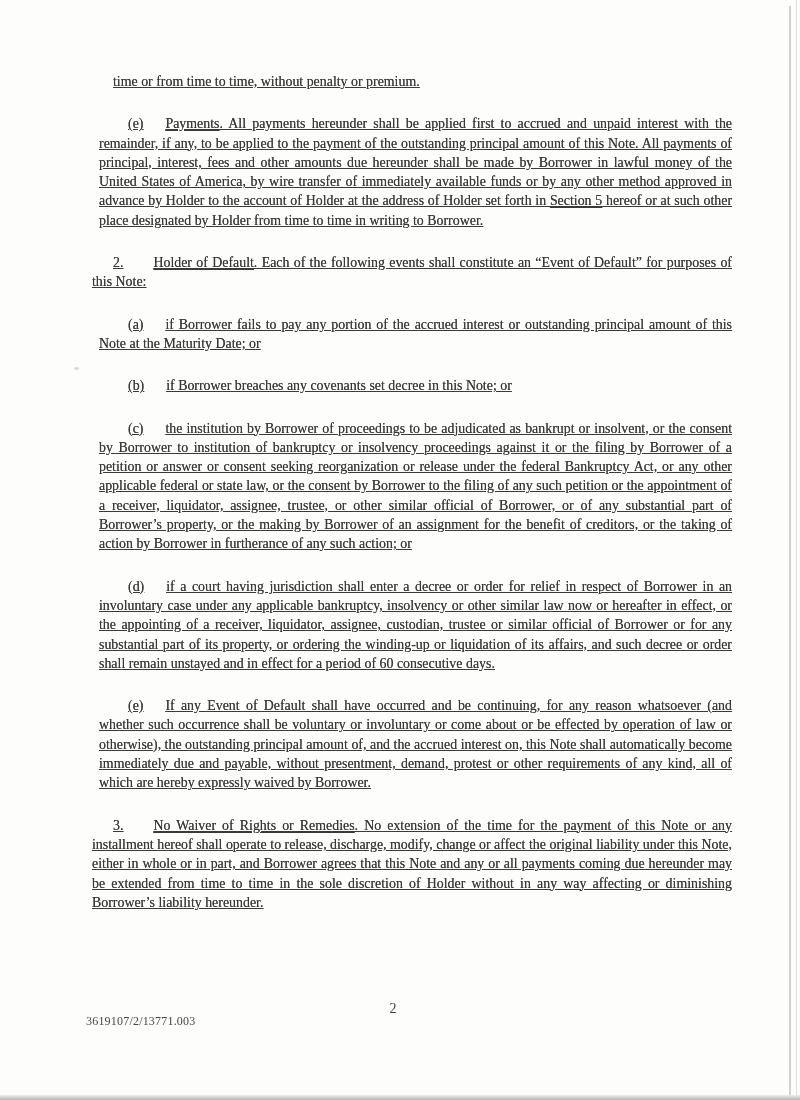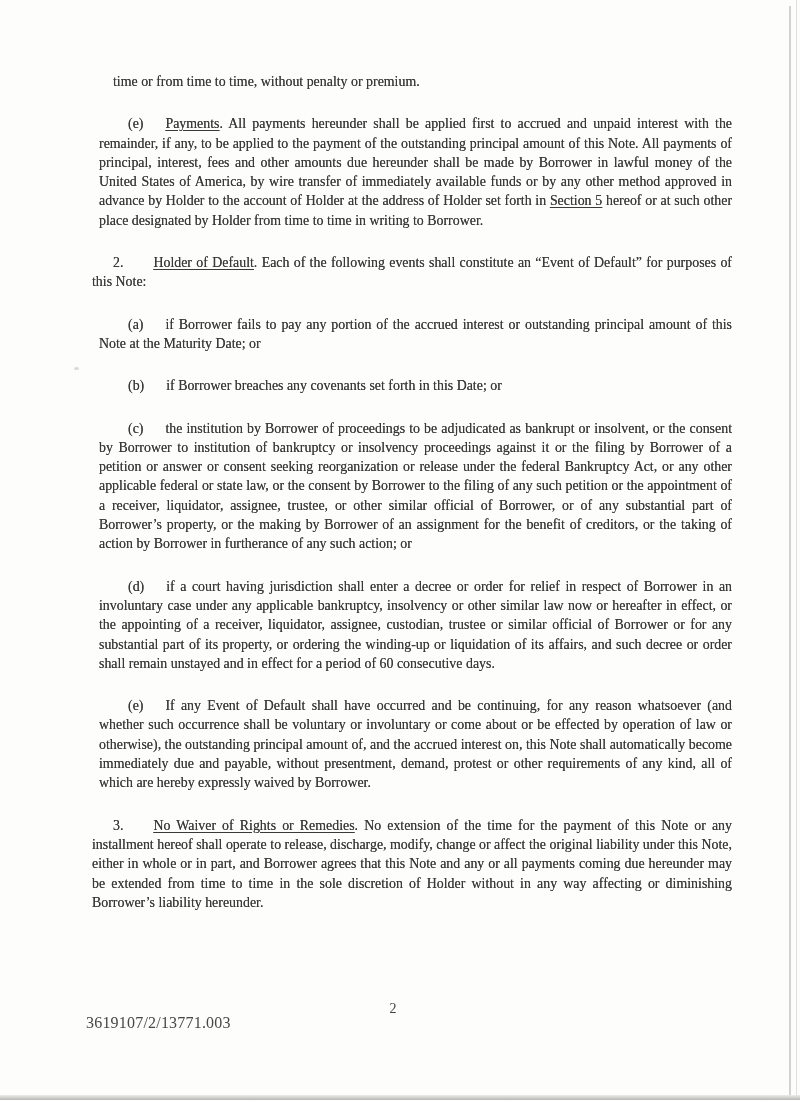--- a/index.html
+++ b/index.html
@@ -17,20 +17,21 @@
   .doc {
     position: absolute;
     left: 92px; top: 0;
     width: 640px;
     color: #3a3a3a;
     font-size: 13.9px;
     line-height: 19.3px;
     text-align: justify;
     filter: blur(0.22px);
     text-shadow: 0 0 0.55px rgba(58,58,58,0.85);
+    text-decoration: underline;
   }
   .para { margin: 0 0 23px 0; padding: 0; }
   .para.cont { margin-left: 21px; margin-top: 72px; }
   .para.sub  { margin-left: 7px; text-indent: 29px; }
   .para.sec  { margin-left: 0;  text-indent: 21px; }
   .tab  { display: inline-block; }
   .t22  { width: 22px; }
   .t30  { width: 30px; }
   .u { text-decoration: underline; text-underline-offset: 2px; }
   .footer-page-number {
@@ -38,21 +39,21 @@
     left: 0; top: 1001px; width: 786px;
     text-align: center;
     color: #3f3f3f;
     font-size: 14px;
     filter: blur(0.2px);
   }
   .footer-ref {
     position: absolute;
     left: 86px; top: 1014px;
     color: #474747;
-    font-size: 16px;
+    font-size: 12px;
     letter-spacing: 0.2px;
     filter: blur(0.25px);
   }
   .scan-edge-right {
     position: absolute;
     left: 789px; top: 6px; bottom: 0;
     width: 2px;
     background: #d2d2d0;
   }
   .scan-edge-right2 {
@@ -86,21 +87,21 @@
   <div class="doc">
 
     <p class="para cont"><span>time or from time to time, without penalty or premium.</span></p>
 
     <p class="para sub"><span class="lbl">(e)</span><span class="tab t22"></span><span class="u">Payments</span><span>.  All payments hereunder shall be applied first to accrued and unpaid interest with the remainder, if any, to be applied to the payment of the outstanding principal amount of this Note.  All payments of principal, interest, fees and other amounts due hereunder shall be made by Borrower in lawful money of the United States of America, by wire transfer of immediately available funds or by any other method approved in advance by Holder to the account of Holder at the address of Holder set forth in </span><span class="u">Section 5</span><span> hereof or at such other place designated by Holder from time to time in writing to Borrower.</span></p>
 
     <p class="para sec"><span class="lbl">2.</span><span class="tab t30"></span><span class="u">Holder of Default</span><span>.  Each of the following events shall constitute an “Event of Default” for purposes of this Note:</span></p>
 
     <p class="para sub"><span class="lbl">(a)</span><span class="tab t22"></span><span>if Borrower fails to pay any portion of the accrued interest or outstanding principal amount of this Note at the Maturity Date; or</span></p>
 
-    <p class="para sub"><span class="lbl">(b)</span><span class="tab t22"></span><span>if Borrower breaches any covenants set forth in this Date; or</span></p>
+    <p class="para sub"><span class="lbl">(b)</span><span class="tab t22"></span><span>if Borrower breaches any covenants set decree in this Note; or</span></p>
 
     <p class="para sub"><span class="lbl">(c)</span><span class="tab t22"></span><span>the institution by Borrower of proceedings to be adjudicated as bankrupt or insolvent, or the consent by Borrower to institution of bankruptcy or insolvency proceedings against it or the filing by Borrower of a petition or answer or consent seeking reorganization or release under the federal Bankruptcy Act, or any other applicable federal or state law, or the consent by Borrower to the filing of any such petition or the appointment of a receiver, liquidator, assignee, trustee, or other similar official of Borrower, or of any substantial part of Borrower’s property, or the making by Borrower of an assignment for the benefit of creditors, or the taking of action by Borrower in furtherance of any such action; or</span></p>
 
     <p class="para sub"><span class="lbl">(d)</span><span class="tab t22"></span><span>if a court having jurisdiction shall enter a decree or order for relief in respect of Borrower in an involuntary case under any applicable bankruptcy, insolvency or other similar law now or hereafter in effect, or the appointing of a receiver, liquidator, assignee, custodian, trustee or similar official of Borrower or for any substantial part of its property, or ordering the winding-up or liquidation of its affairs, and such decree or order shall remain unstayed and in effect for a period of 60 consecutive days.</span></p>
 
     <p class="para sub"><span class="lbl">(e)</span><span class="tab t22"></span><span>If any Event of Default shall have occurred and be continuing, for any reason whatsoever (and whether such occurrence shall be voluntary or involuntary or come about or be effected by operation of law or otherwise), the outstanding principal amount of, and the accrued interest on, this Note shall automatically become immediately due and payable, without presentment, demand, protest or other requirements of any kind, all of which are hereby expressly waived by Borrower.</span></p>
 
     <p class="para sec"><span class="lbl">3.</span><span class="tab t30"></span><span class="u">No Waiver of Rights or Remedies</span><span>.  No extension of the time for the payment of this Note or any installment hereof shall operate to release, discharge, modify, change or affect the original liability under this Note, either in whole or in part, and Borrower agrees that this Note and any or all payments coming due hereunder may be extended from time to time in the sole discretion of Holder without in any way affecting or diminishing Borrower’s liability hereunder.</span></p>
 
   </div>

